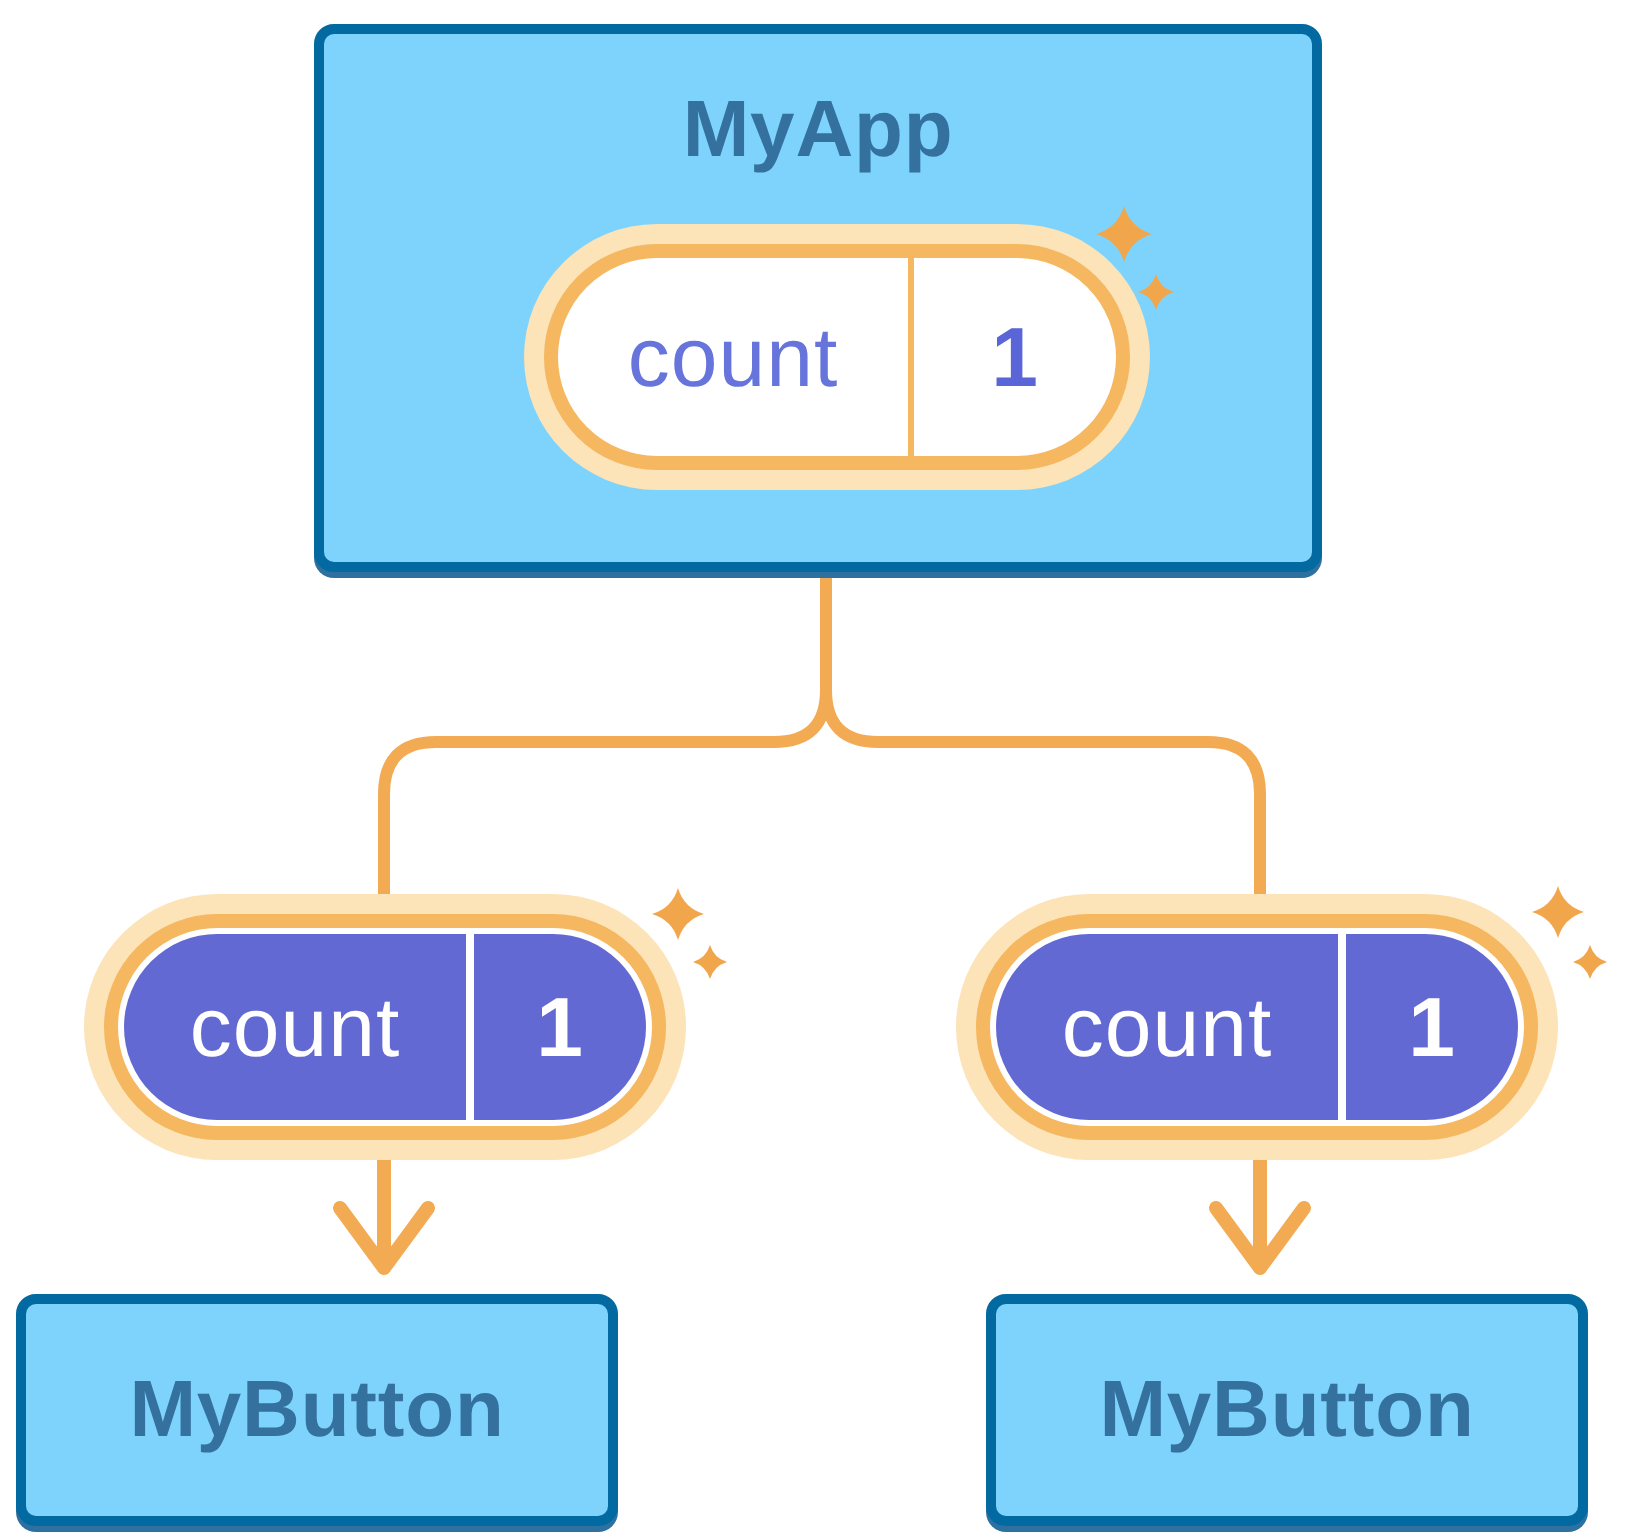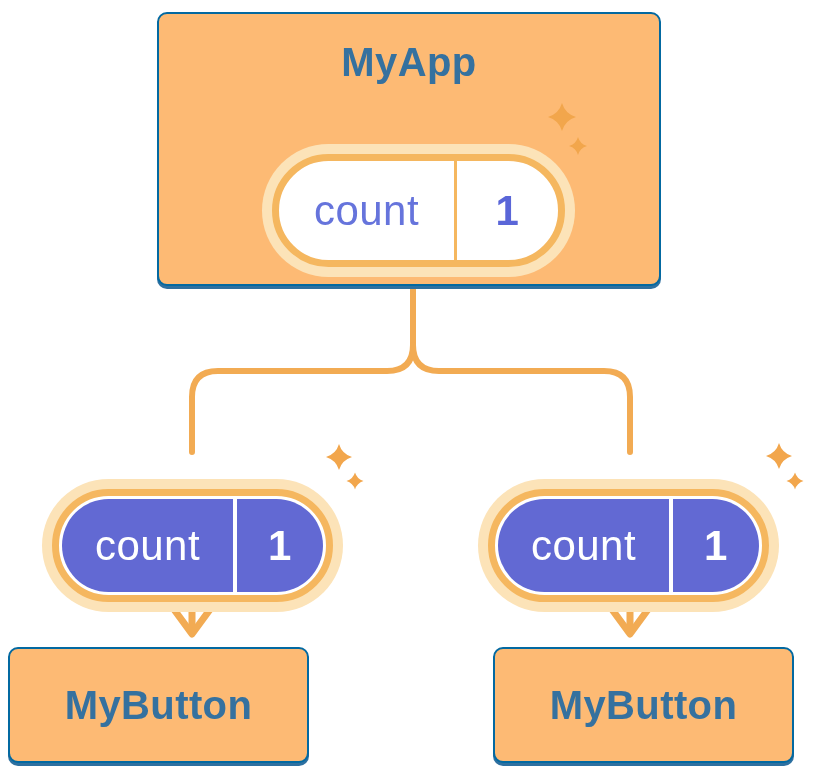--- a/index.html
+++ b/index.html
@@ -22,22 +22,22 @@
     stroke: #F2AB53;
     stroke-linecap: round;
     stroke-linejoin: round;
   }
   .w6 { stroke-width: 6; }
   .w7 { stroke-width: 7; }
   .sparkle { fill: #F2A64C; }
 
   .card {
     position: absolute;
-    background: #fdba74;
-    border: 2px solid #0369a1;
+    background: #7dd3fc;
+    border: 5px solid #0369a1;
     border-radius: 10px;
     box-shadow: 0 3px 0 #2E70A0;
     box-sizing: border-box;
   }
   .root-card { left: 157px; top: 12px; width: 504px; height: 274px; }
   .child-card {
     top: 647px; width: 301px; height: 116px;
     display: flex; align-items: center; justify-content: center;
   }
   .child-left  { left: 8px; }
@@ -49,21 +49,20 @@
     letter-spacing: 0.4px;
   }
   .root-card .card-title { text-align: center; margin-top: 26px; }
 
   .pill-ring {
     position: absolute;
     background: #FCE3B8;
     border-radius: 999px;
     padding: 10px;
     box-sizing: border-box;
-    margin-top: 32px;
   }
   .ring-top   { left: 262px; top: 112px; width: 313px; height: 133px; }
   .ring-left  { left: 42px;  top: 447px; width: 301px; height: 133px; }
   .ring-right { left: 478px; top: 447px; width: 301px; height: 133px; }
 
   .pill-border {
     width: 100%; height: 100%;
     box-sizing: border-box;
     border: 7px solid #F5B75F;
     border-radius: 999px;

